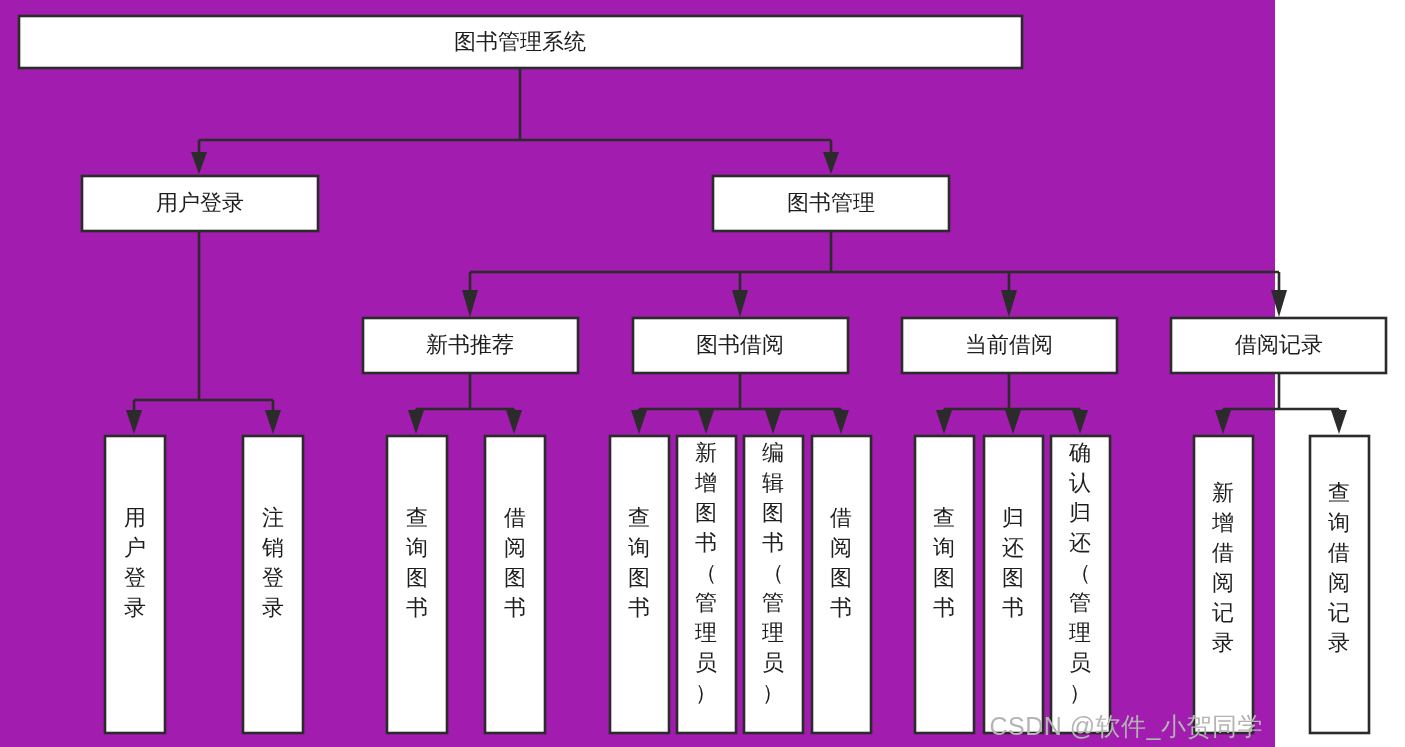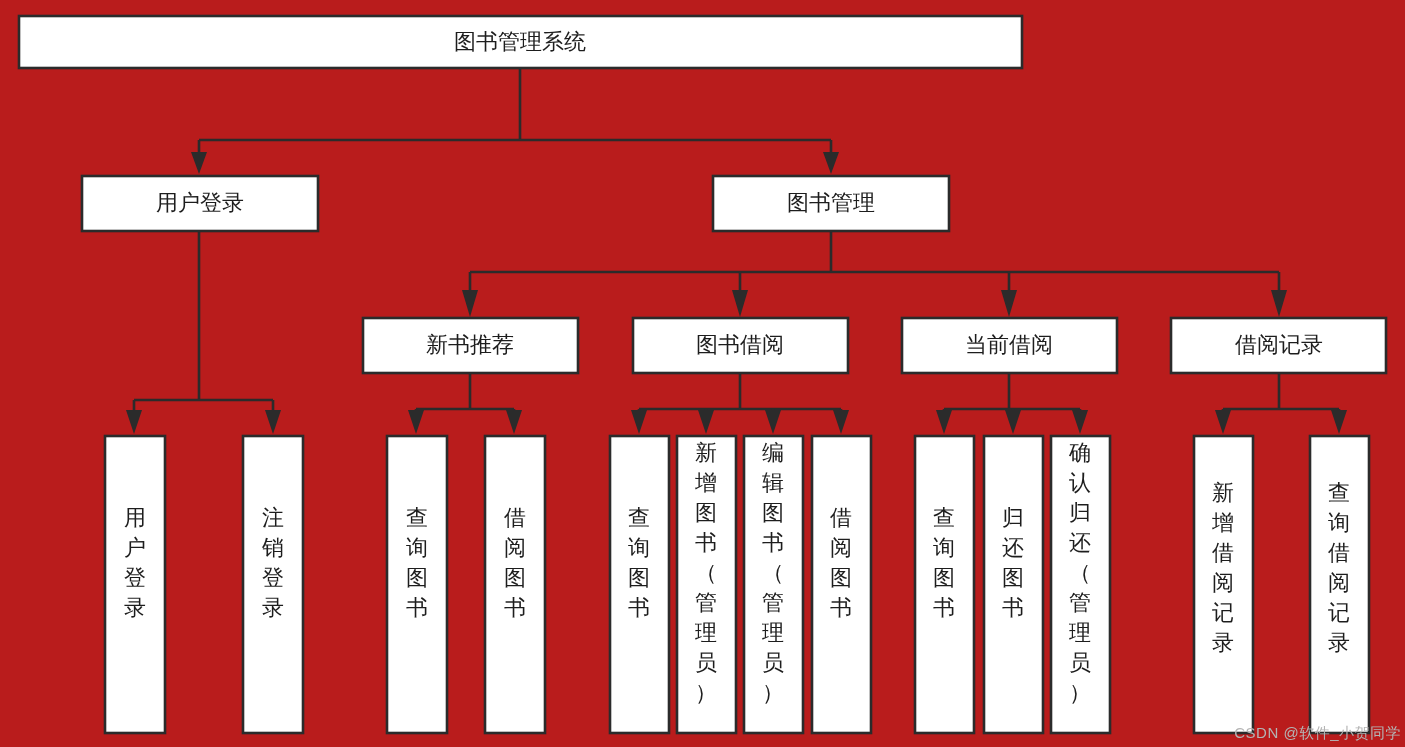--- a/index.html
+++ b/index.html
@@ -9,23 +9,23 @@
   }
   body {
     width: 1405px;
     height: 747px;
     font-family: "Liberation Sans", "DejaVu Sans", sans-serif;
     overflow: hidden;
     position: relative;
   }
   #diagram-root {
     position: relative;
-    width: 1405px;
+    width: 1275px;
     height: 747px;
-    background: #b91c1c;
+    background: #a21caf;
     text-decoration: underline;
   }
   svg#flow {
     position: absolute;
     left: 0;
     top: 0;
     width: 1405px;
     height: 747px;
     display: block;
   }
@@ -52,24 +52,24 @@
     dominant-baseline: middle;
   }
   .node-label-vert {
     fill: #1d1d1d;
     font-family: "Liberation Sans", "DejaVu Sans", sans-serif;
     font-size: 22px;
     text-anchor: middle;
   }
   .watermark {
     position: absolute;
-    right: 4px;
+    right: 12px;
     bottom: 4px;
     font-family: "Liberation Sans", "DejaVu Sans", sans-serif;
-    font-size: 15px;
+    font-size: 25px;
     color: #b4b4b4;
     letter-spacing: 0.5px;
     white-space: nowrap;
     user-select: none;
     margin-left: 48px;
   }
 </style>
 </head>
 <body>
 

